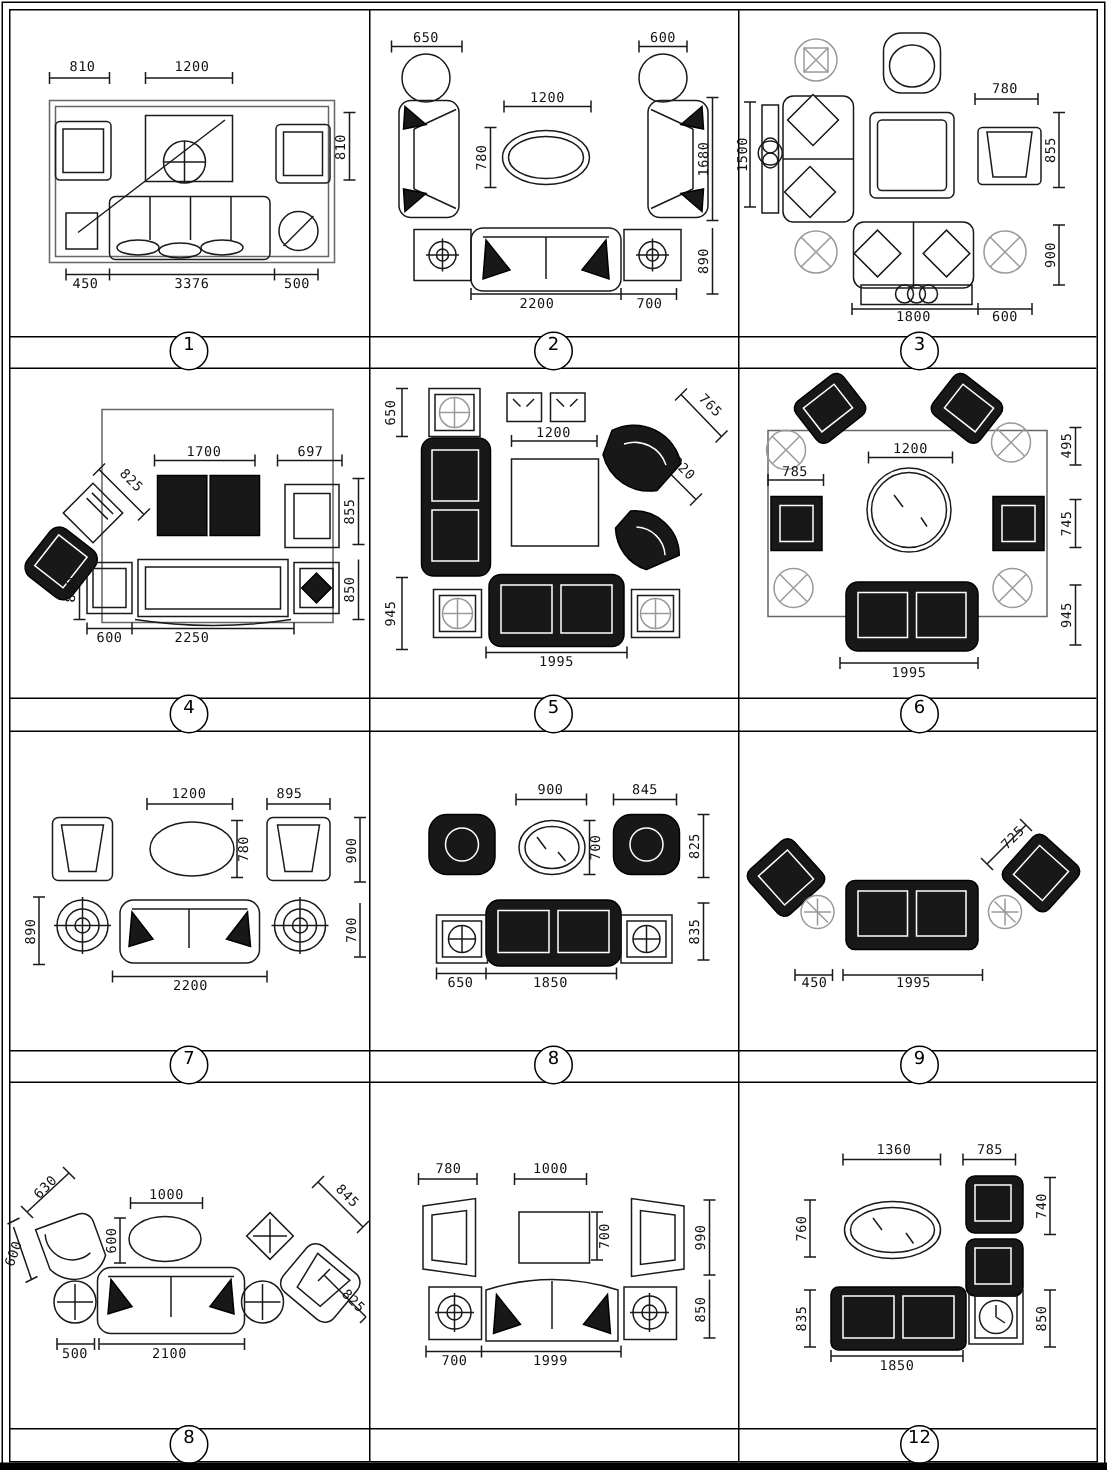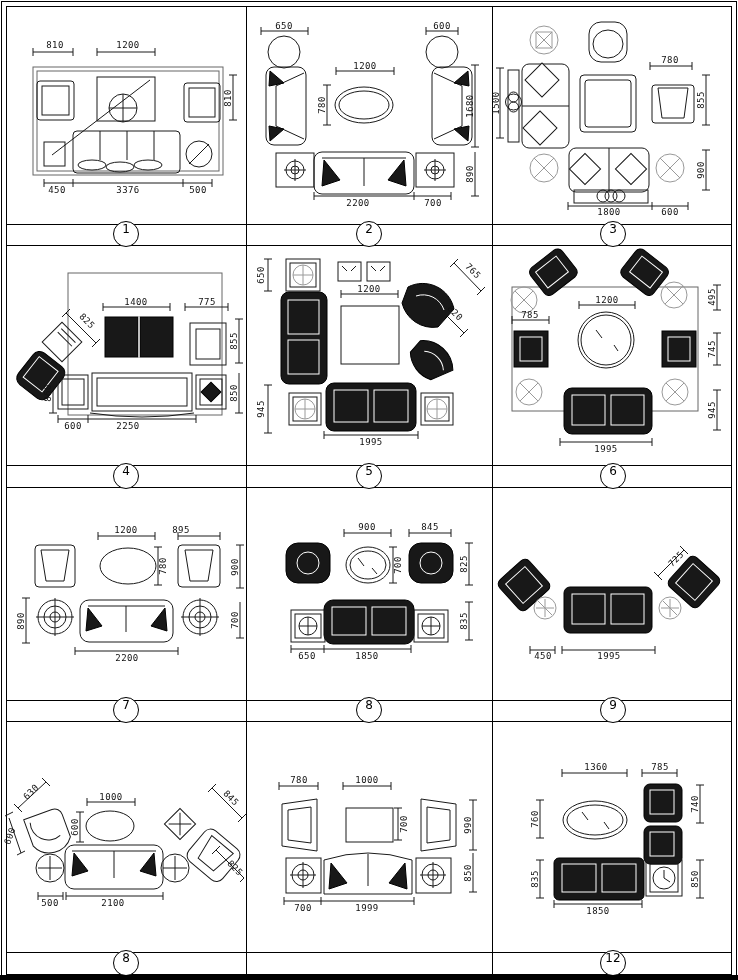--- a/index.html
+++ b/index.html
@@ -199,22 +199,22 @@
         <rect x="196" y="84" width="24" height="30"></rect>
       <rect x="92" y="128" width="100" height="38" stroke-width="2.5"></rect>
         <rect x="97" y="133" width="90" height="28"></rect>
         <path d="M90,168q52,8 104,0"></path>
       <rect x="58" y="130" width="30" height="34"></rect>
         <rect x="62" y="134" width="22" height="26"></rect>
       <rect x="196" y="130" width="30" height="34"></rect>
         <rect x="200" y="134" width="22" height="26"></rect>
       <rect x="204" y="140" width="14" height="14" transform="rotate(45 211 147)" class="f"></rect>
     </svg>
-    <span class="dim" style="left:136px;top:57px">1400</span>
-    <span class="dim" style="left:207px;top:57px">775</span>
+    <span class="dim" style="left:136px;top:57px">1700</span>
+    <span class="dim" style="left:207px;top:57px">697</span>
     <span class="dim d45" style="left:87,;top:76px;left:87px">825</span>
     <span class="dim r90" style="left:234px;top:96px">855</span>
     <span class="dim r90" style="left:234px;top:148px">850</span>
     <span class="dim r90" style="left:48px;top:148px">860</span>
     <span class="dim" style="left:73px;top:181px">600</span>
     <span class="dim" style="left:128px;top:181px">2250</span>
   </div>
 
   <div class="cell" style="left:246px;top:245px;height:220px">
     <svg width="246" height="220" viewBox="0 0 246 220">
@@ -330,21 +330,21 @@
       <circle cx="200" cy="137" r="17"></circle>
         <circle cx="200" cy="137" r="11"></circle>
         <circle cx="200" cy="137" r="5"></circle>
         <path d="M181,137h38 M200,118v38"></path>
       <rect x="80" y="120" width="93" height="42" rx="9"></rect>
         <path d="M88,126L165,126 M126,126V152"></path>
       <path class="f" d="M88,128l14,18-16,5z"></path>
         <path class="f" d="M165,128l-14,18 16,5z"></path>
     </svg>
     <span class="dim" style="left:126px;top:50px">1200</span>
-    <span class="dim" style="left:181px;top:50px">895</span>
+    <span class="dim" style="left:193px;top:50px">895</span>
     <span class="dim r90" style="left:163px;top:86px">780</span>
     <span class="dim r90" style="left:235px;top:87px">900</span>
     <span class="dim r90" style="left:21px;top:141px">890</span>
     <span class="dim r90" style="left:235px;top:140px">700</span>
     <span class="dim" style="left:127px;top:178px">2200</span>
   </div>
 
   <div class="cell" style="left:246px;top:480px;height:220px">
     <svg width="246" height="220" viewBox="0 0 246 220">
       <path d="M98,53H145 M98,49v8 M145,49v8 M163,53H205 M163,49v8 M205,49v8"></path>

